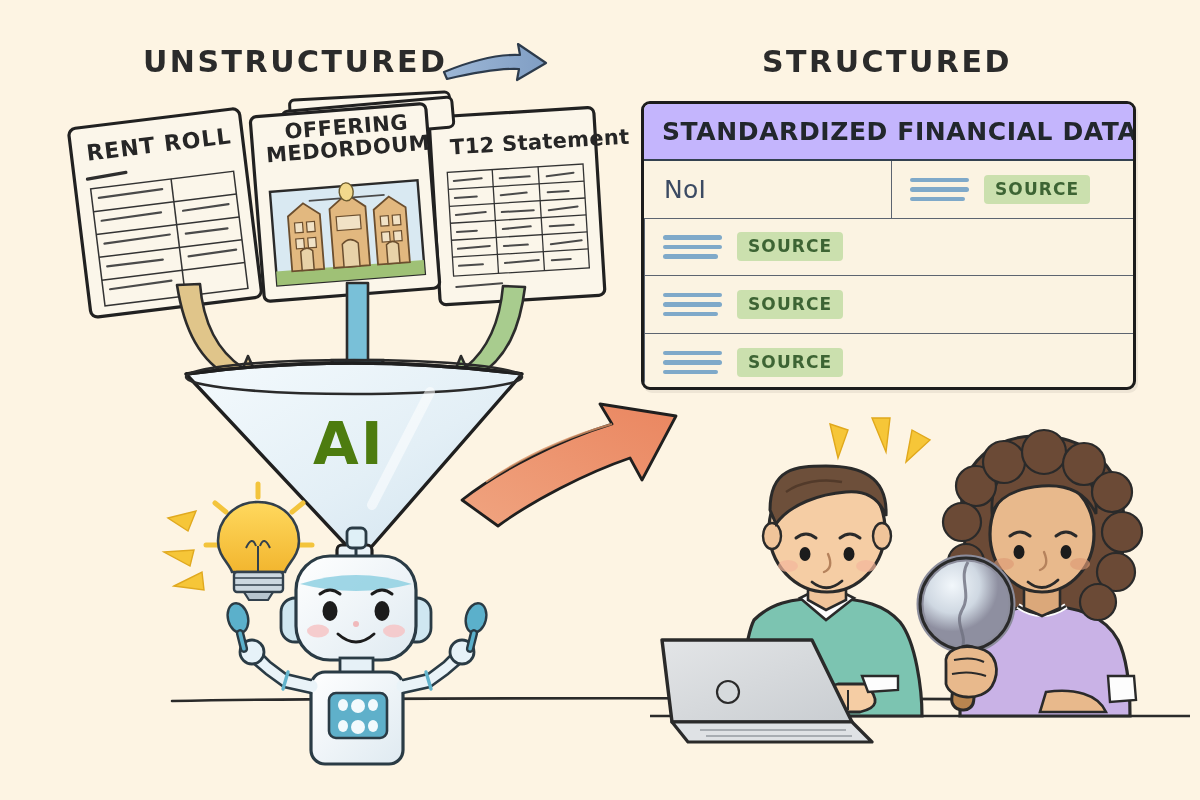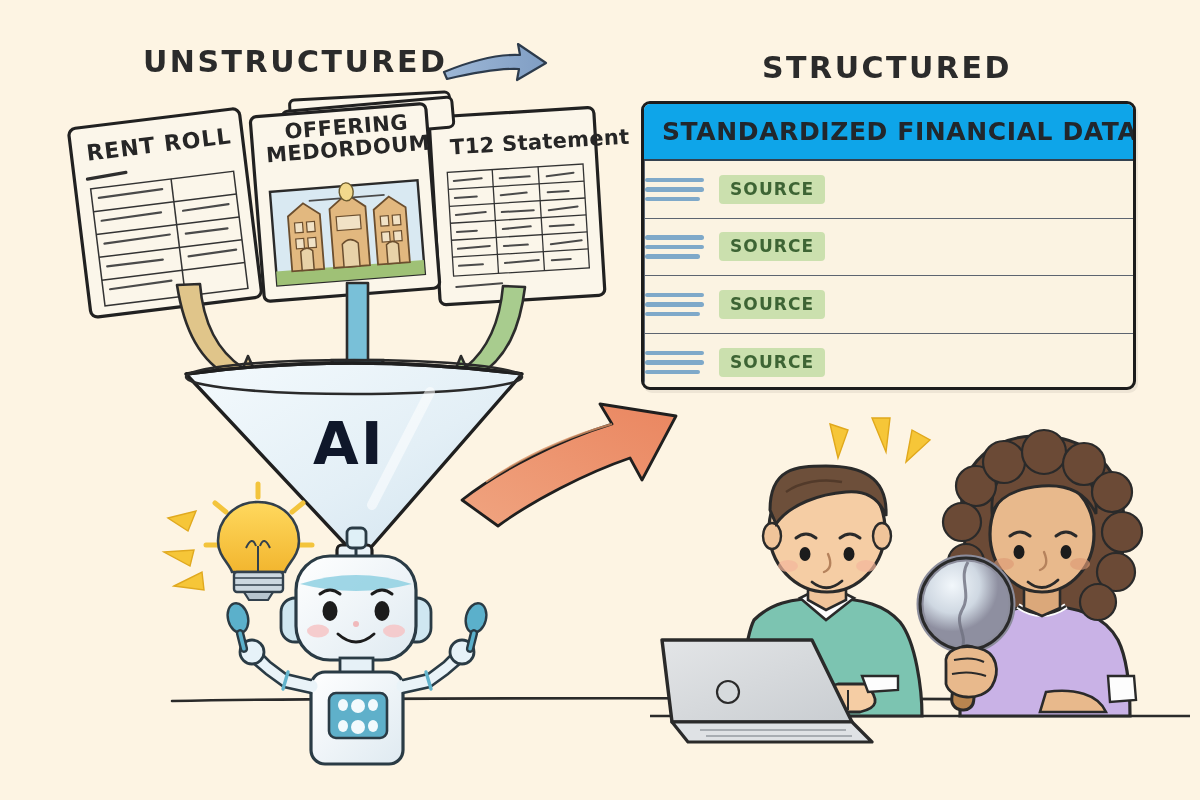--- a/index.html
+++ b/index.html
@@ -15,50 +15,50 @@
 
   
   .heading{
     font-family:"DejaVu Sans",sans-serif;
     font-weight:700;
     color:#2b2b2b;
     letter-spacing:2.5px;
     white-space:nowrap;
   }
   #unstructured-label{left:143px;top:44px;font-size:30px;}
-  #structured-label{left:762px;top:50px;font-size:30px;}
+  #structured-label{left:762px;top:44px;font-size:30px;}
 
   
   .doc-title{
     font-family:"DejaVu Sans",sans-serif;
     font-weight:700;
     color:#262626;
     white-space:nowrap;
     line-height:1.05;
   }
   #doc1-title{left:86px;top:133px;font-size:22px;transform:rotate(-7deg);letter-spacing:1px;}
   #doc2-title{left:265px;top:116px;font-size:21px;transform:rotate(-4.5deg);letter-spacing:.5px;text-align:center;}
   #doc3-title{left:450px;top:131px;font-size:21px;transform:rotate(-3.5deg);letter-spacing:.3px;}
 
   
   #funnel-ai-label{
     left:313px;top:409px;font-size:59px;font-weight:700;
-    color:#0f172a;letter-spacing:2px;
+    color:#4d7c0f;letter-spacing:2px;
     font-family:"DejaVu Sans",sans-serif;
   }
 
   
   #data-table{
     position:absolute;left:641px;top:101px;width:495px;height:289px;
     border:3.5px solid #1c1c1c;border-radius:9px;
     background:#fbf3e2;overflow:hidden;box-sizing:border-box;
     box-shadow:2px 3px 0 rgba(0,0,0,.06);
   }
   #table-header{
-    height:57px;background:#0ea5e9;
+    height:57px;background:#c4b5fd;
     border-bottom:2.5px solid #33414f;
     display:flex;align-items:center;
     box-sizing:border-box;
   }
   #table-header-title{
     padding-left:18px;font-size:25px;font-weight:700;color:#22272c;
     letter-spacing:.6px;white-space:nowrap;
   }
   .trow{
     height:57.5px;display:flex;align-items:center;
@@ -66,21 +66,21 @@
     box-sizing:border-box;position:relative;
   }
   .trow:last-child{border-bottom:none;}
   .tcell-label{
     width:247px;padding-left:20px;box-sizing:border-box;
     font-size:25px;color:#3b4a63;font-weight:400;
     letter-spacing:.3px;white-space:nowrap;
   }
   .tcell-value{
     flex:1;display:flex;align-items:center;gap:15px;
-    box-sizing:border-box;
+    padding-left:18px;box-sizing:border-box;
     border-left:1.6px solid #5c6470;height:100%;
   }
   .bars{display:flex;flex-direction:column;gap:5px;width:59px;}
   .bars i{display:block;height:4.5px;border-radius:3px;background:#7fa9c9;}
   .bars i:nth-child(1){width:59px;}
   .bars i:nth-child(2){width:59px;}
   .bars i:nth-child(3){width:55px;}
   .src-badge{
     background:#cbe0ae;color:#3d6434;font-weight:700;
     font-size:17px;letter-spacing:1.1px;
@@ -473,20 +473,21 @@
   <div class="lbl doc-title" id="doc3-title">T12 Statement</div>
 
   <div class="lbl" id="funnel-ai-label">AI</div>
 
   <div id="data-table">
     <div id="table-header">
       <div id="table-header-title">STANDARDIZED FINANCIAL DATA</div>
     </div>
 
     <div class="trow">
+      <div class="tcell-label">NoI</div>
       <div class="tcell-value">
         <span class="bars">
             <i></i>
             <i></i>
             <i></i>
           </span>
         <span class="src-badge">SOURCE</span>
       </div>
     </div>
 

